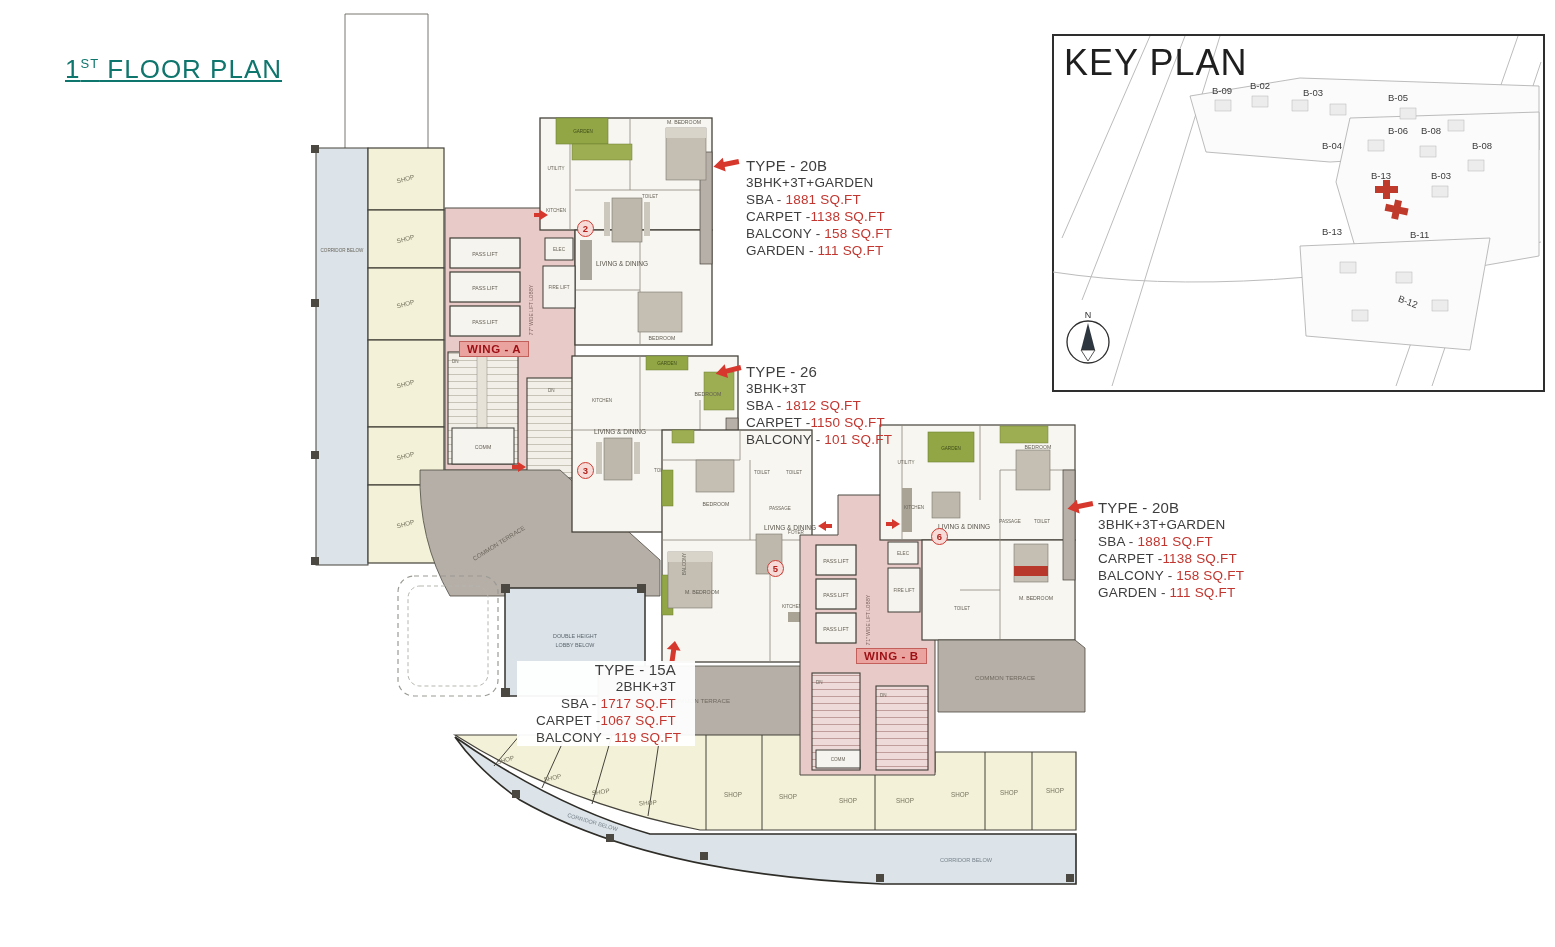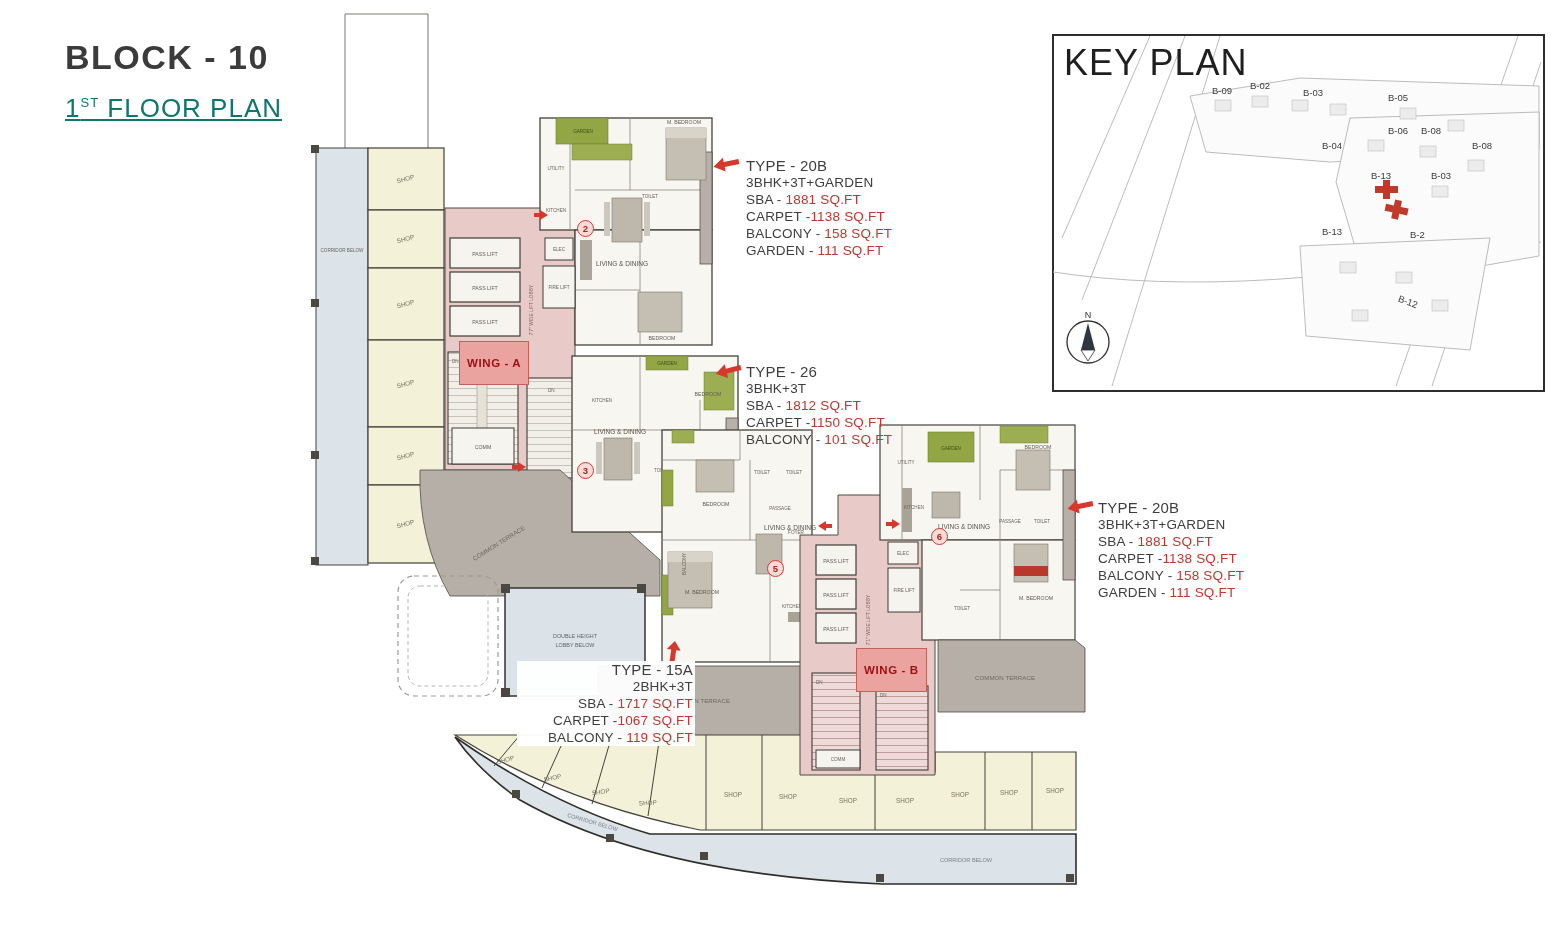--- a/index.html
+++ b/index.html
@@ -13,22 +13,22 @@
   
   .keyplan-box{left:1052px;top:34px;width:489px;height:354px;border:2px solid #2e2e2e;background:#fff;}
   .kp-title{left:1064px;top:42px;font-size:36px;color:#1f1f1f;letter-spacing:1px;}
   .kp-label{font-size:9.5px;color:#3a3a3a;white-space:nowrap;}
   
   .ann{position:absolute;color:#3e3e3e;font-size:13.5px;line-height:17px;white-space:nowrap;letter-spacing:.2px;font-weight:700;}
   .ann .t{font-size:15px;}
   .ann div{font-weight:400;}
   .ann .v{color:#c2362f;}
   .ann.right{text-align:right;}
-  .ann.right div{background:rgba(255,255,255,.95);padding:0 2px;}
-  .wing{position:absolute;background:#eba39f;border:1px solid #c4605c;color:#9c0f14;font-weight:700;font-size:11.5px;letter-spacing:.6px;padding:15px 7px;white-space:nowrap;}
+  .ann.right div{background:rgba(255,255,255,.95);padding:0 19px;}
+  .wing{position:absolute;background:#eba39f;border:1px solid #c4605c;color:#9c0f14;font-weight:700;font-size:11.5px;letter-spacing:.6px;padding:1px 7px;white-space:nowrap;}
   .marker{position:absolute;width:15px;height:15px;border-radius:50%;border:1.5px solid #cf3b32;background:#f6dbd8;color:#b5221c;font-size:9.5px;font-weight:700;display:flex;align-items:center;justify-content:center;}
   
   .t6{font-size:6.5px;fill:#57534a;}
   .t5{font-size:5.2px;fill:#615d53;}
   .t45{font-size:4.6px;fill:#6a665c;}
   .shopt{font-size:6.3px;fill:#77735f;}
   .cort{font-size:5.6px;fill:#79828a;}
   .tert{font-size:6.2px;fill:#6e6960;}
   .grnt{font-size:4.6px;fill:#3f4d17;}
   .pnkt{font-size:4.8px;fill:#7c6260;}
@@ -299,37 +299,36 @@
       <g>
         <circle cx="1088" cy="342" r="21" fill="none" stroke="#2e2e2e" stroke-width="1.3"></circle>
         <path d="M1088,323 L1095,350 L1081,350 Z" fill="#2e3640"></path>
         <path d="M1088,361 L1095,350 L1081,350 Z" fill="#ffffff" stroke="#2e2e2e" stroke-width="0.8"></path>
         <text class="c" x="1088" y="318" font-size="9" fill="#2e2e2e">N</text>
       </g>
     </g>
   </svg>
 
   <div class="abs" style="left:65px;top:38px">
-    <div class="block-title">BLOCK - 10</div>
     <div class="floor-title"><span>1</span><sup>ST</sup><span> FLOOR PLAN</span></div>
   </div>
 
   <div class="abs kp-title">KEY PLAN</div>
   <span class="abs kp-label" style="left:1212px;top:85px">B-09</span>
   <span class="abs kp-label" style="left:1250px;top:80px">B-02</span>
   <span class="abs kp-label" style="left:1303px;top:87px">B-03</span>
   <span class="abs kp-label" style="left:1388px;top:92px">B-05</span>
   <span class="abs kp-label" style="left:1322px;top:140px">B-04</span>
   <span class="abs kp-label" style="left:1388px;top:125px">B-06</span>
   <span class="abs kp-label" style="left:1421px;top:125px">B-08</span>
   <span class="abs kp-label" style="left:1472px;top:140px">B-08</span>
   <span class="abs kp-label" style="left:1371px;top:170px">B-13</span>
   <span class="abs kp-label" style="left:1431px;top:170px">B-03</span>
   <span class="abs kp-label" style="left:1322px;top:226px">B-13</span>
-  <span class="abs kp-label" style="left:1410px;top:229px">B-2</span>
+  <span class="abs kp-label" style="left:1410px;top:229px">B-11</span>
   <span class="abs kp-label" style="left:1398px;top:296px;transform:rotate(20deg)">B-12</span>
 
   <div class="ann" style="left:746px;top:157px">
     <div class="t">TYPE - 20B</div>
     <div>3BHK+3T+GARDEN</div>
     <div><span>SBA - </span><span class="v">1881 SQ.FT</span></div>
     <div><span>CARPET -</span><span class="v">1138 SQ.FT</span></div>
     <div><span>BALCONY - </span><span class="v">158 SQ.FT</span></div>
     <div><span>GARDEN - </span><span class="v">111 SQ.FT</span></div>
   </div>

